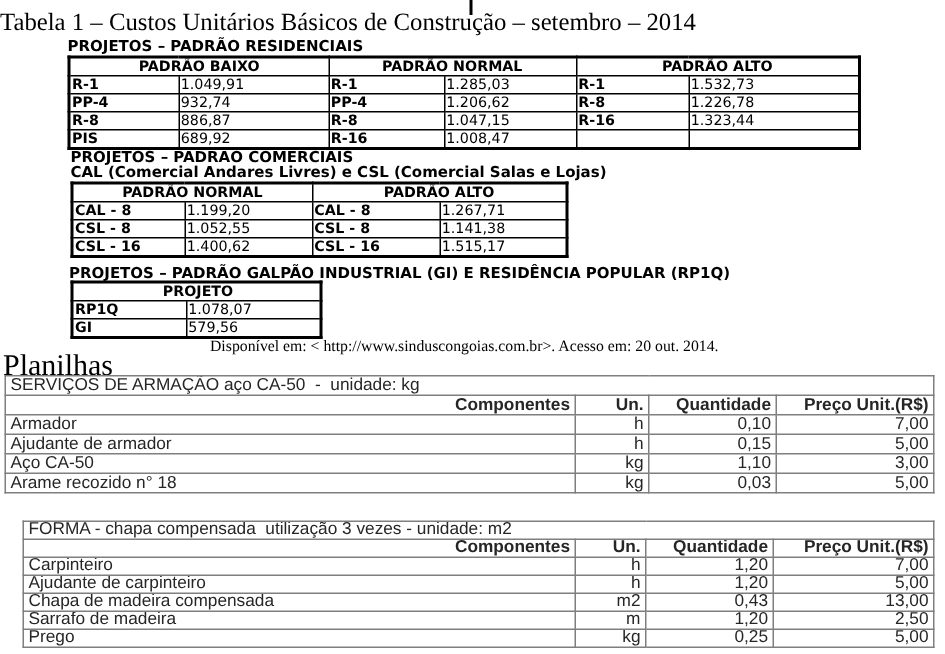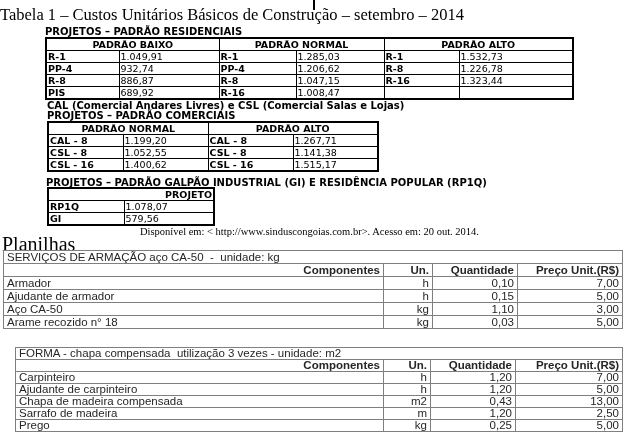--- a/index.html
+++ b/index.html
@@ -21,21 +21,21 @@
   #h-res{left:45px;top:27px}
   #h-com{left:47px;top:101px}
   #h-gal{left:46px;top:178px}
 
   
   table{border-collapse:collapse;table-layout:fixed}
   .grid{border:2px solid #000;font-size:9.5px}
   .grid th,.grid td{border:1px solid #000;height:11px;line-height:11px;
                     padding:0 1px;overflow:hidden;white-space:nowrap;font-size:9.5px}
   .grid .lbl{font-weight:bold}
-  .grid .left{text-align:right;padding-left:3px}
+  .grid .left{text-align:center;padding-left:3px}
   #t-res{left:45px;top:37px}
   #t-com{left:47px;top:121px}
   #t-gal{left:47px;top:187px}
 
   
   .sheet{border:1px solid #7f7f7f;font-family:"Liberation Sans",sans-serif;
          font-size:11.5px;color:#262626}
   .sheet th,.sheet td{border:1px solid #7f7f7f;padding:0 3px;overflow:hidden;
                       white-space:pre;text-align:right}
   .sheet .ttl{font-weight:normal;text-align:left;font-size:11.5px}
@@ -98,22 +98,22 @@
     <td>689,92</td>
     <td class="lbl">R-16</td>
     <td>1.008,47</td>
     <td class="lbl"></td>
     <td></td>
   </tr>
 </tbody>
   </table>
 
 <div id="h-com" class="abs">
+  <div class="sec-h">PROJETOS – PADRÃO COMERCIAIS</div>
   <div class="sec-h">CAL (Comercial Andares Livres) e CSL (Comercial Salas e Lojas)</div>
-  <div class="sec-h">PROJETOS – PADRÃO COMERCIAIS</div>
 </div>
 <table id="t-com" class="abs grid">
   <colgroup>
       <col style="width:75px">
       <col style="width:85px">
       <col style="width:85px">
       <col style="width:85px">
     </colgroup>
   <tbody>
       <tr>

